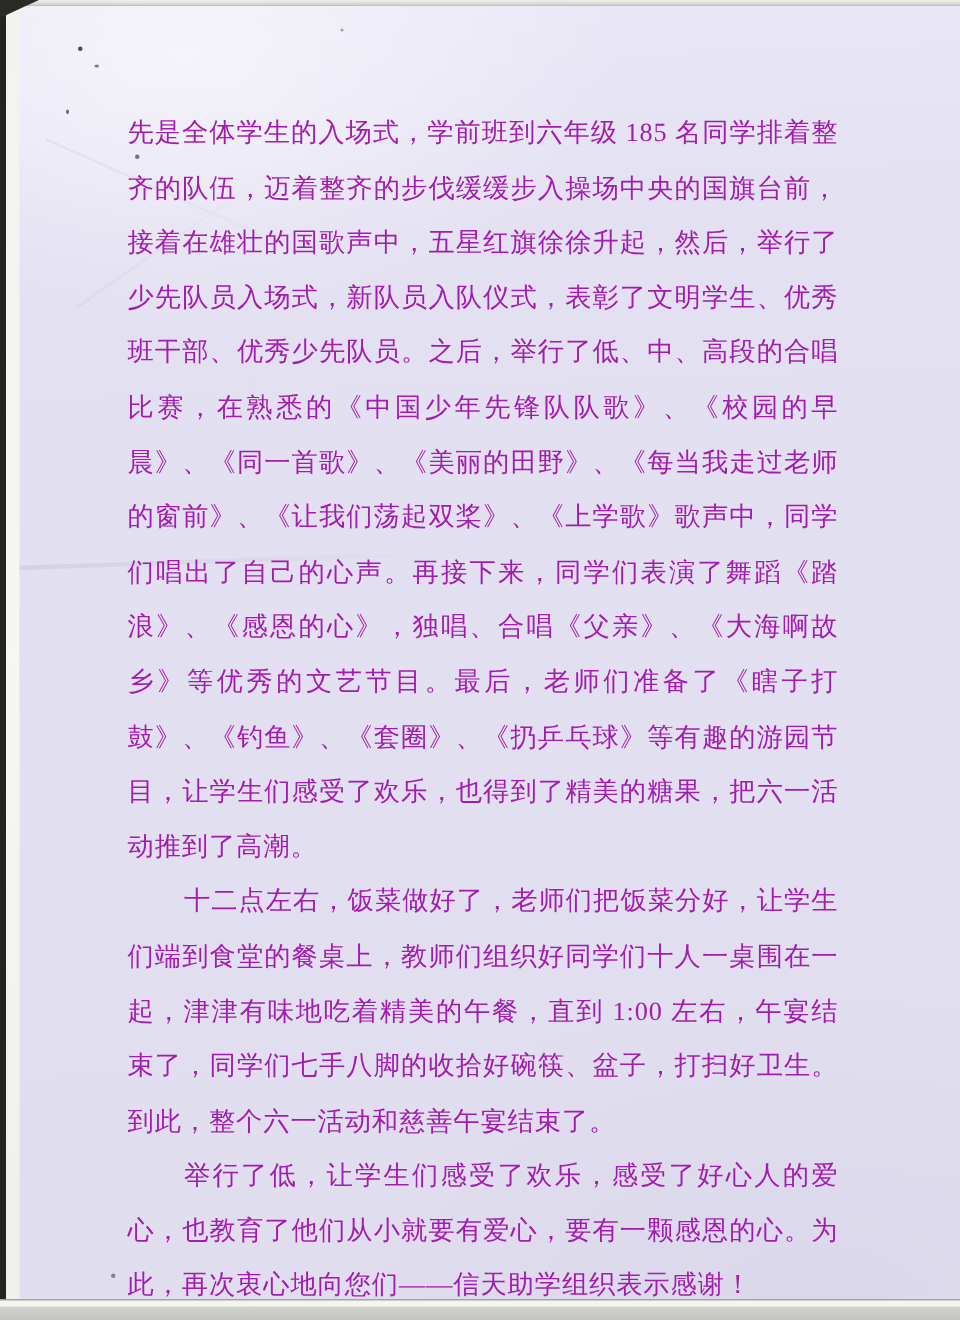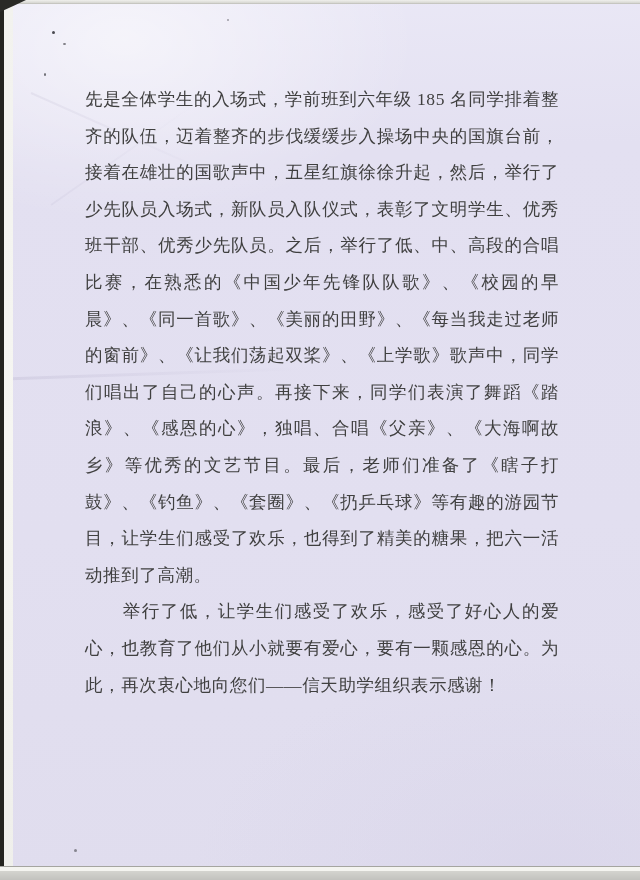--- a/index.html
+++ b/index.html
@@ -89,23 +89,23 @@
   .speck.s2 { left: 52px;  top: 39px;  width: 3px; height: 2px; opacity: .7; }
   .speck.s3 { left: 33px;  top: 69px;  width: 2px; height: 3px; opacity: .8; }
   .speck.s4 { left: 79px;  top: 99px;  width: 3px; height: 3px; opacity: .75; }
   .speck.s5 { left: 63px;  top: 845px; width: 3px; height: 3px; opacity: .6; }
   .speck.s6 { left: 216px; top: 15px;  width: 2px; height: 2px; opacity: .5; }
 
   
   .letter-body {
     position: absolute;
     left: 85px;
-    top: 81px;
+    top: 70px;
     width: 474px;
-    color: #404040;
+    color: #a21caf;
     font-size: 17.5px;
     line-height: 36.6px;
     letter-spacing: 0.6px;
     text-align: justify;
     text-justify: inter-character;
   }
   .para { margin: 0; }
   .para.indent { text-indent: 2.15em; }
 </style>
 </head>
@@ -120,20 +120,21 @@
   <div class="speck s1"></div>
   <div class="speck s2"></div>
   <div class="speck s3"></div>
   <div class="speck s4"></div>
   <div class="speck s5"></div>
   <div class="speck s6"></div>
 </div>
 
 <div class="letter-body">
   <p class="para">先是全体学生的入场式，学前班到六年级 185 名同学排着整齐的队伍，迈着整齐的步伐缓缓步入操场中央的国旗台前，接着在雄壮的国歌声中，五星红旗徐徐升起，然后，举行了少先队员入场式，新队员入队仪式，表彰了文明学生、优秀班干部、优秀少先队员。之后，举行了低、中、高段的合唱比赛，在熟悉的《中国少年先锋队队歌》、《校园的早晨》、《同一首歌》、《美丽的田野》、《每当我走过老师的窗前》、《让我们荡起双桨》、《上学歌》歌声中，同学们唱出了自己的心声。再接下来，同学们表演了舞蹈《踏浪》、《感恩的心》，独唱、合唱《父亲》、《大海啊故乡》等优秀的文艺节目。最后，老师们准备了《瞎子打鼓》、《钓鱼》、《套圈》、《扔乒乓球》等有趣的游园节目，让学生们感受了欢乐，也得到了精美的糖果，把六一活动推到了高潮。</p>
+  <p class="para indent">十二点左右，饭菜做好了，老师们把饭菜分好，让学生们端到食堂的餐桌上，教师们组织好同学们十人一桌围在一起，津津有味地吃着精美的午餐，直到 1:00 左右，午宴结束了，同学们七手八脚的收拾好碗筷、盆子，打扫好卫生。到此，整个六一活动和慈善午宴结束了。</p>
   <p class="para indent">举行了低，让学生们感受了欢乐，感受了好心人的爱心，也教育了他们从小就要有爱心，要有一颗感恩的心。为此，再次衷心地向您们——信天助学组织表示感谢！</p>
 
 </div>
 
 <div class="edge-top-line"></div>
 <div class="edge-left-light"></div>
 <div class="edge-left-dark"></div>
 <div class="corner-fold"></div>
 <div class="edge-bottom-white"></div>
 <div class="edge-bottom-gray"></div>

